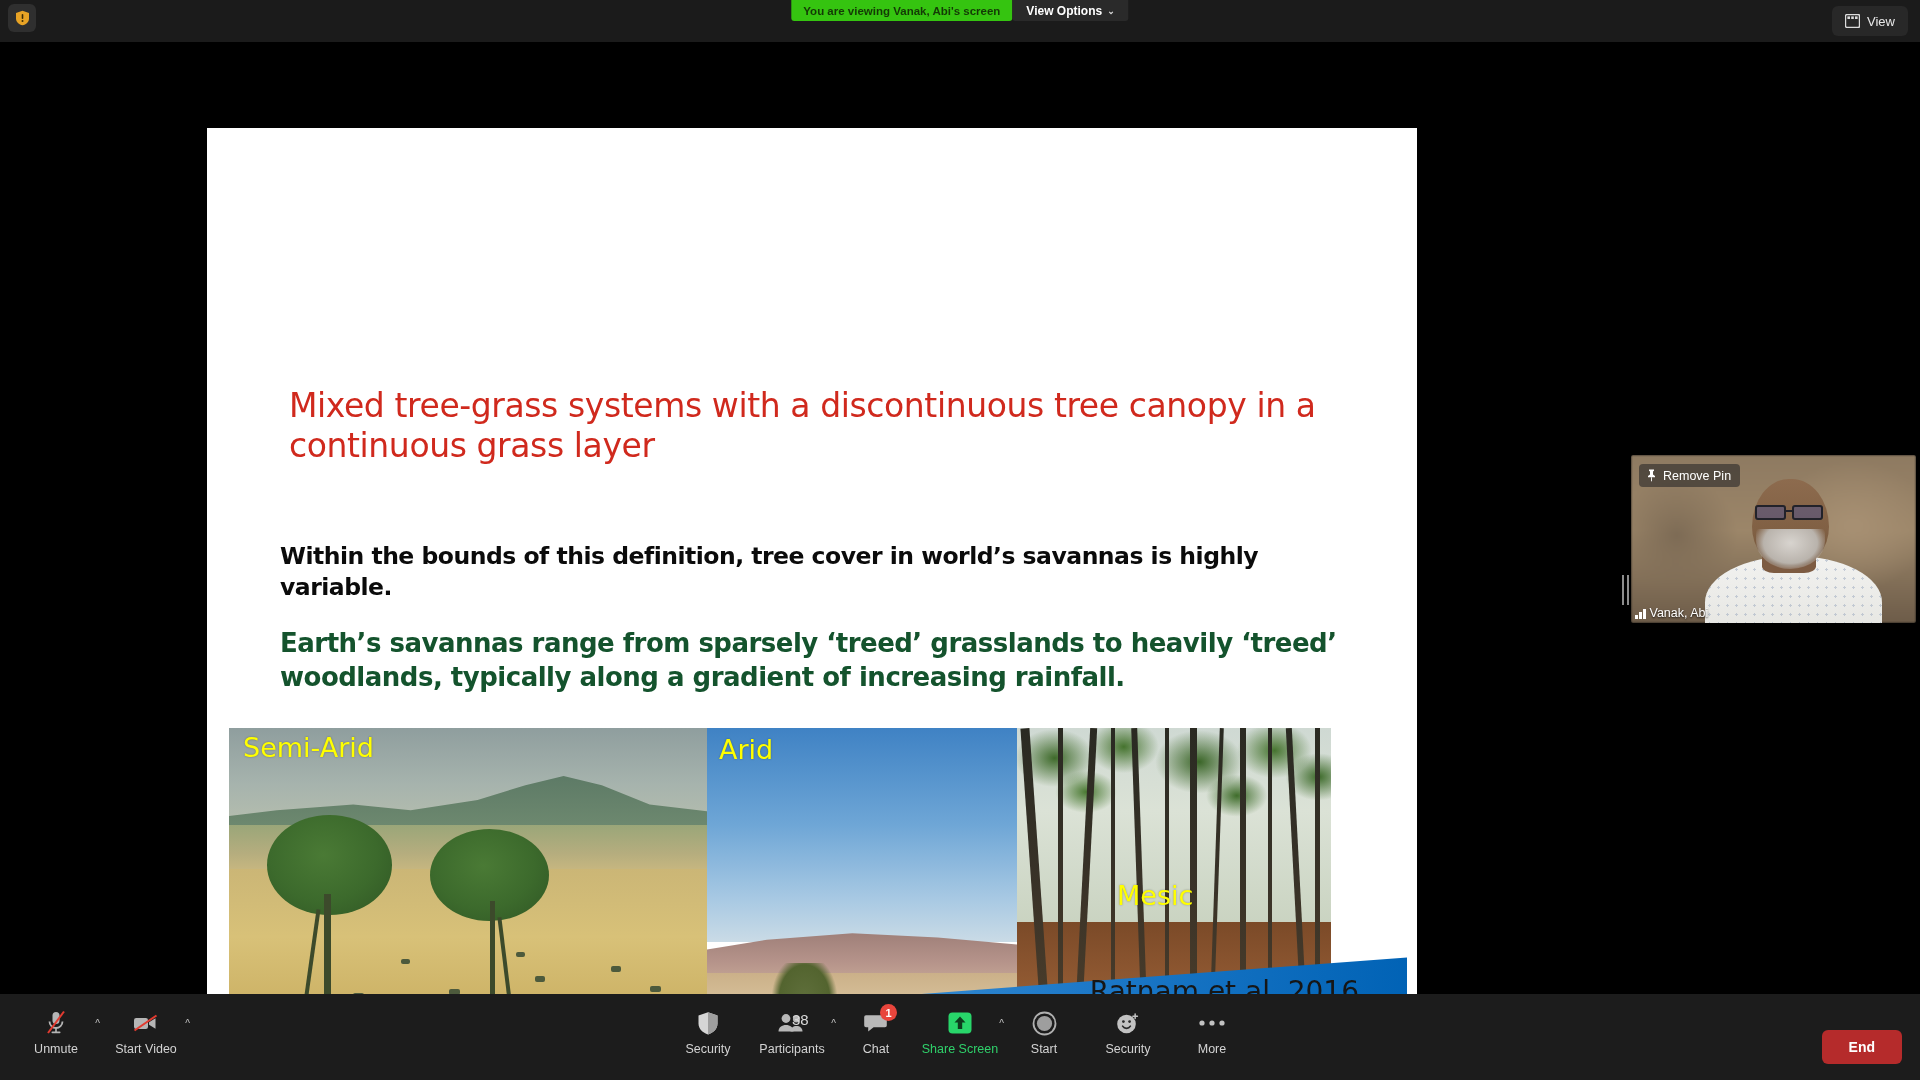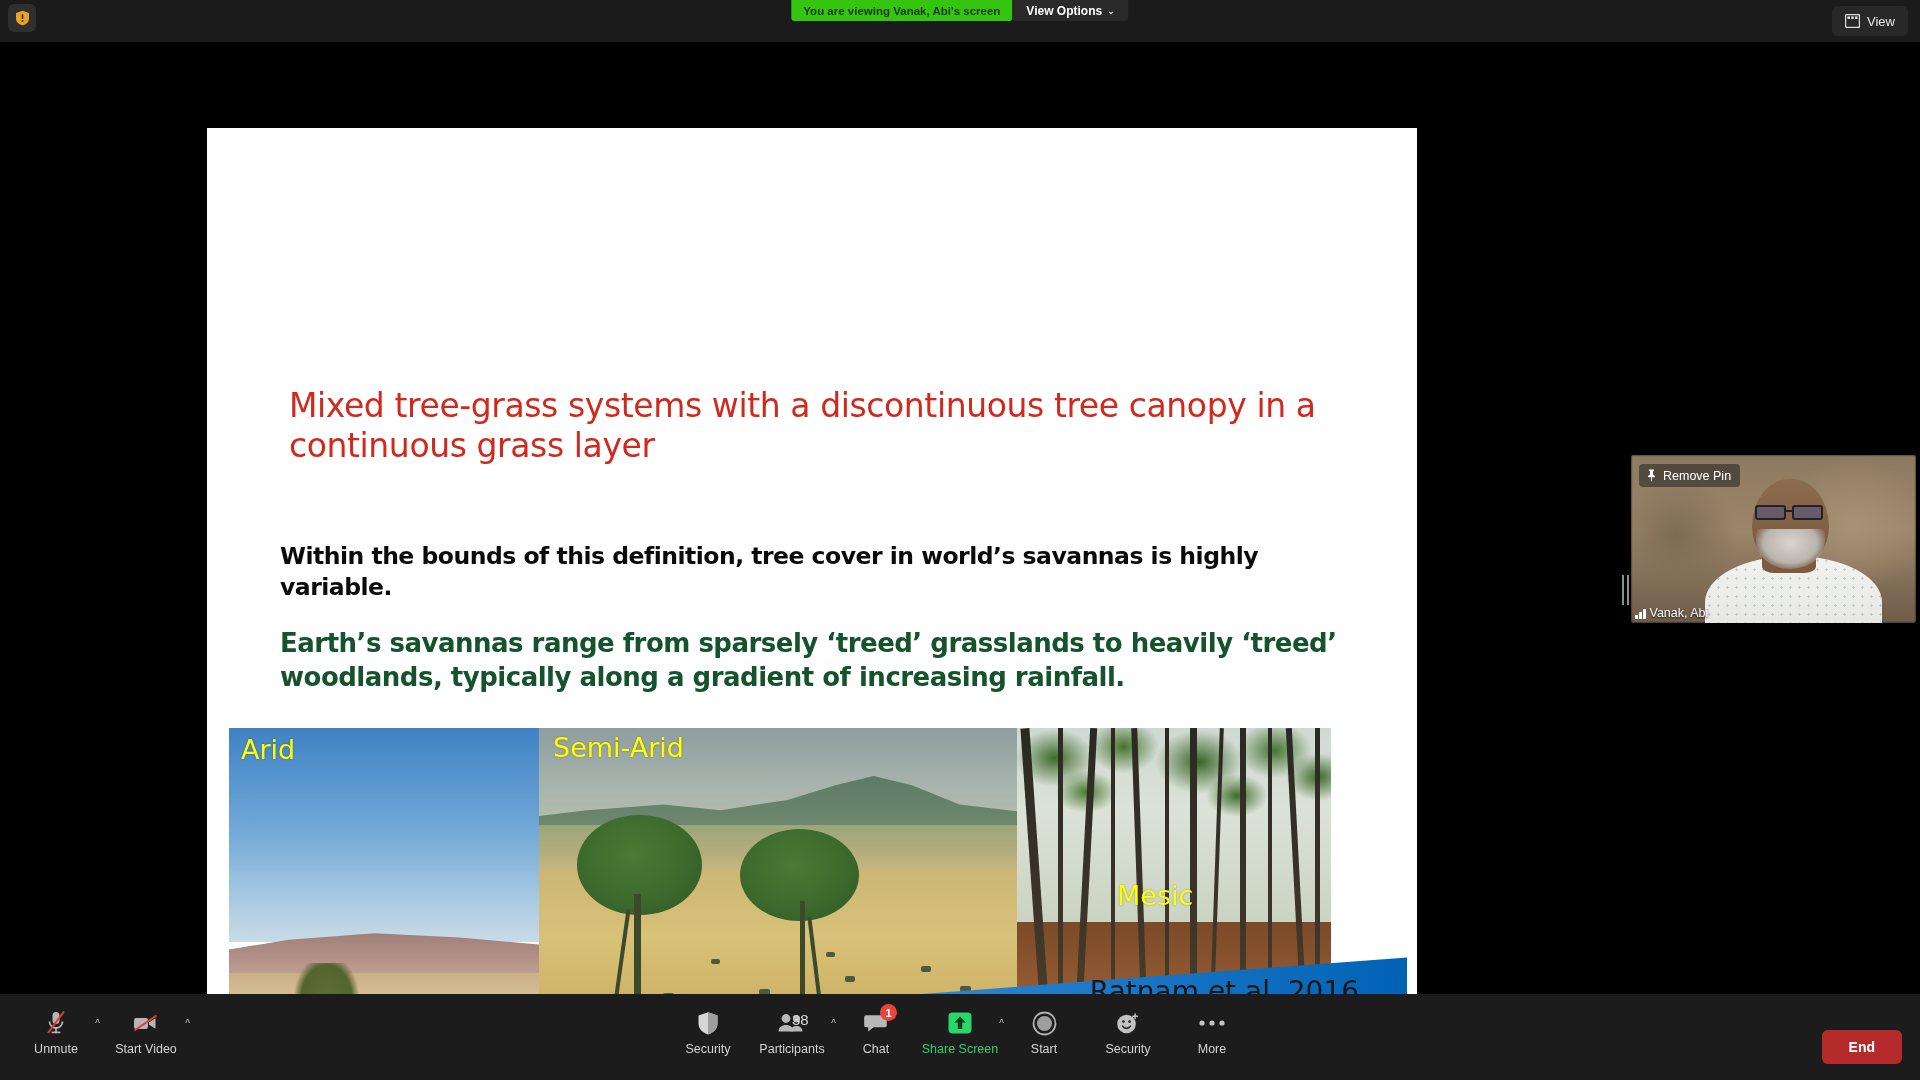--- a/index.html
+++ b/index.html
@@ -358,32 +358,20 @@
     <div class="slide">
 
 
       <div class="red-para">Mixed tree-grass systems with a discontinuous tree canopy in a continuous grass layer</div>
 
       <div class="blk1">Within the bounds of this definition, tree cover in world’s savannas is highly variable.</div>
       <div class="blk2">Earth’s savannas range from sparsely ‘treed’ grasslands to  heavily ‘treed’ woodlands, typically along a gradient of increasing rainfall.</div>
 
       <div class="figure">
         <div class="panels">
-
-          <div class="panel p-arid">
-            <div class="arid-sky"></div>
-            <div class="arid-mesa"></div>
-            <div class="arid-ground"></div>
-            <div class="arid-shrub"></div>
-            <div class="arid-shrub2"></div>
-            <div class="arid-tuft" style="left:55%;top:88%;width:12%;height:7%"></div>
-            <div class="arid-tuft" style="left:72%;top:80%;width:10%;height:6%"></div>
-
-            <div class="fig-label" style="left:12px;top:6px">Arid</div>
-          </div>
 
           <div class="panel p-semi">
             <div class="sa-sky"></div>
             <div class="sa-hill-far"></div>
             <div class="sa-plain"></div>
             <div class="sa-grass"></div>
 
             <div class="sa-tree" style="left:8%;top:26%;width:26%;height:62%">
               <div class="sa-canopy" style="left:0;top:0;width:100%;height:48%"></div>
               <div class="sa-trunk" style="left:46%;top:38%;width:5%;height:62%"></div>
@@ -402,20 +390,32 @@
             <div class="zebra" style="left:46%;top:78%;width:11px;height:6px"></div>
             <div class="zebra" style="left:55%;top:83%;width:12px;height:7px"></div>
             <div class="zebra" style="left:64%;top:74%;width:10px;height:6px"></div>
             <div class="zebra" style="left:72%;top:80%;width:12px;height:6px"></div>
             <div class="zebra" style="left:80%;top:71%;width:10px;height:6px"></div>
             <div class="zebra" style="left:88%;top:77%;width:11px;height:6px"></div>
             <div class="zebra" style="left:36%;top:69%;width:9px;height:5px"></div>
             <div class="zebra" style="left:60%;top:67%;width:9px;height:5px"></div>
 
             <div class="fig-label" style="left:14px;top:4px">Semi-Arid</div>
+          </div>
+
+          <div class="panel p-arid">
+            <div class="arid-sky"></div>
+            <div class="arid-mesa"></div>
+            <div class="arid-ground"></div>
+            <div class="arid-shrub"></div>
+            <div class="arid-shrub2"></div>
+            <div class="arid-tuft" style="left:55%;top:88%;width:12%;height:7%"></div>
+            <div class="arid-tuft" style="left:72%;top:80%;width:10%;height:6%"></div>
+
+            <div class="fig-label" style="left:12px;top:6px">Arid</div>
           </div>
 
           <div class="panel p-mesic">
             <div class="me-sky"></div>
             <div class="me-canopy"></div>
             <div class="me-ground"></div>
             <div class="me-trunk" style="left:4%;width:9px;transform:rotate(-4deg)"></div>
             <div class="me-trunk" style="left:13%;width:5px"></div>
             <div class="me-trunk" style="left:21%;width:7px;transform:rotate(3deg)"></div>
             <div class="me-trunk" style="left:30%;width:4px"></div>

